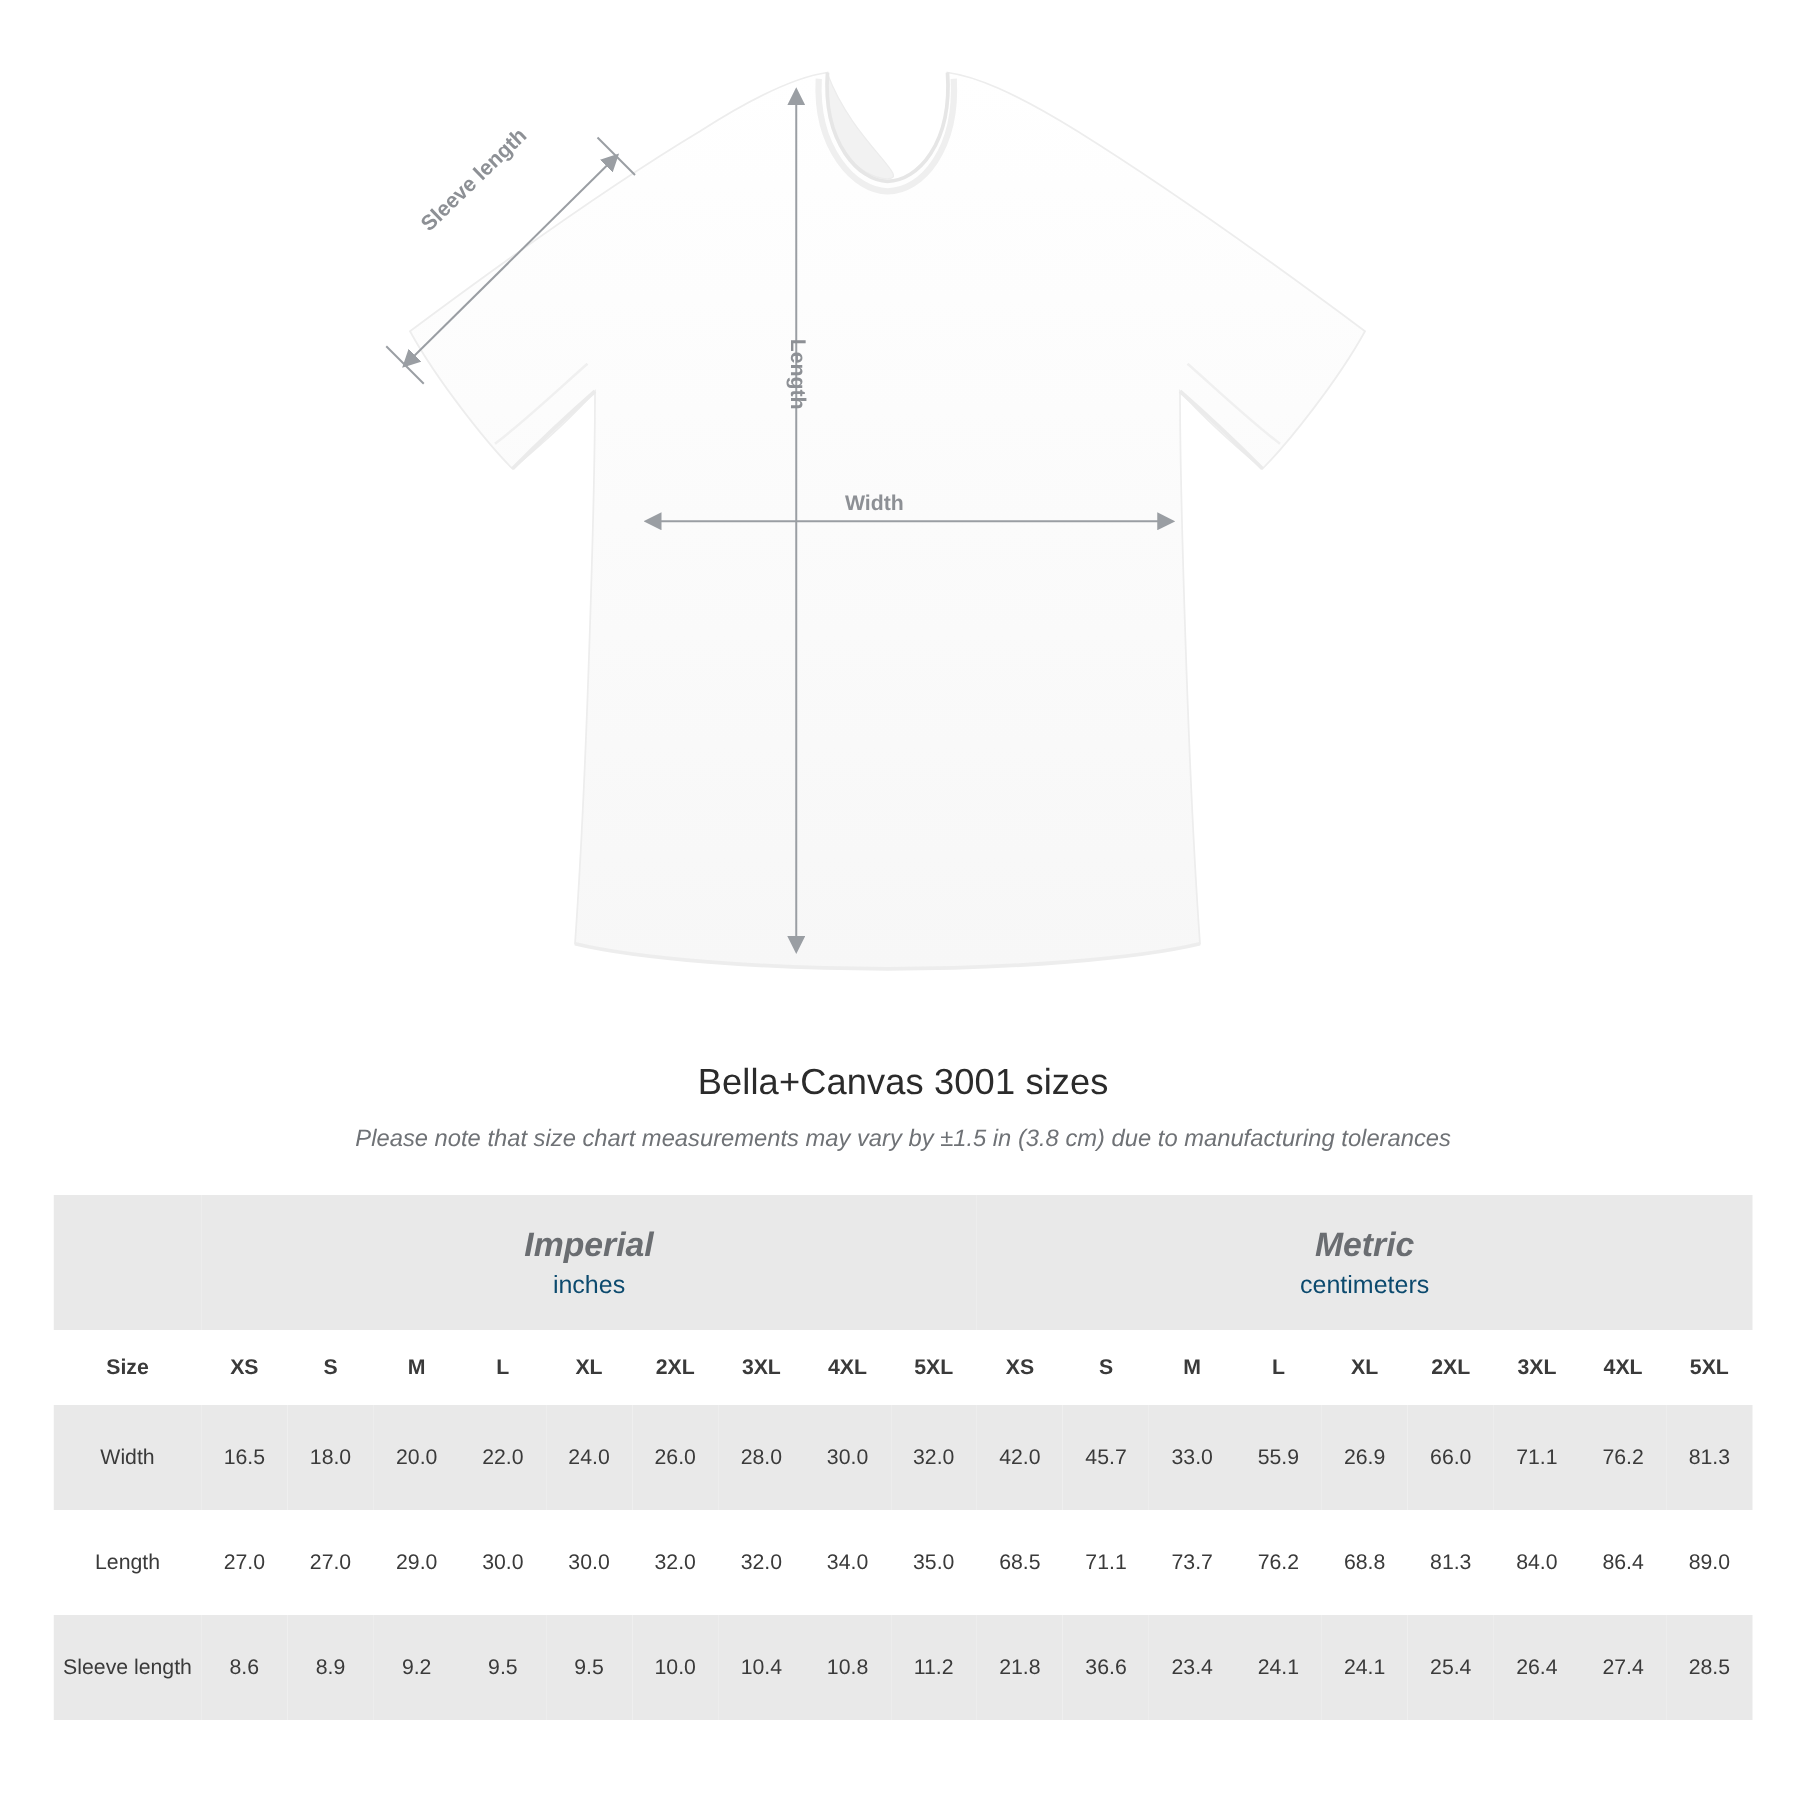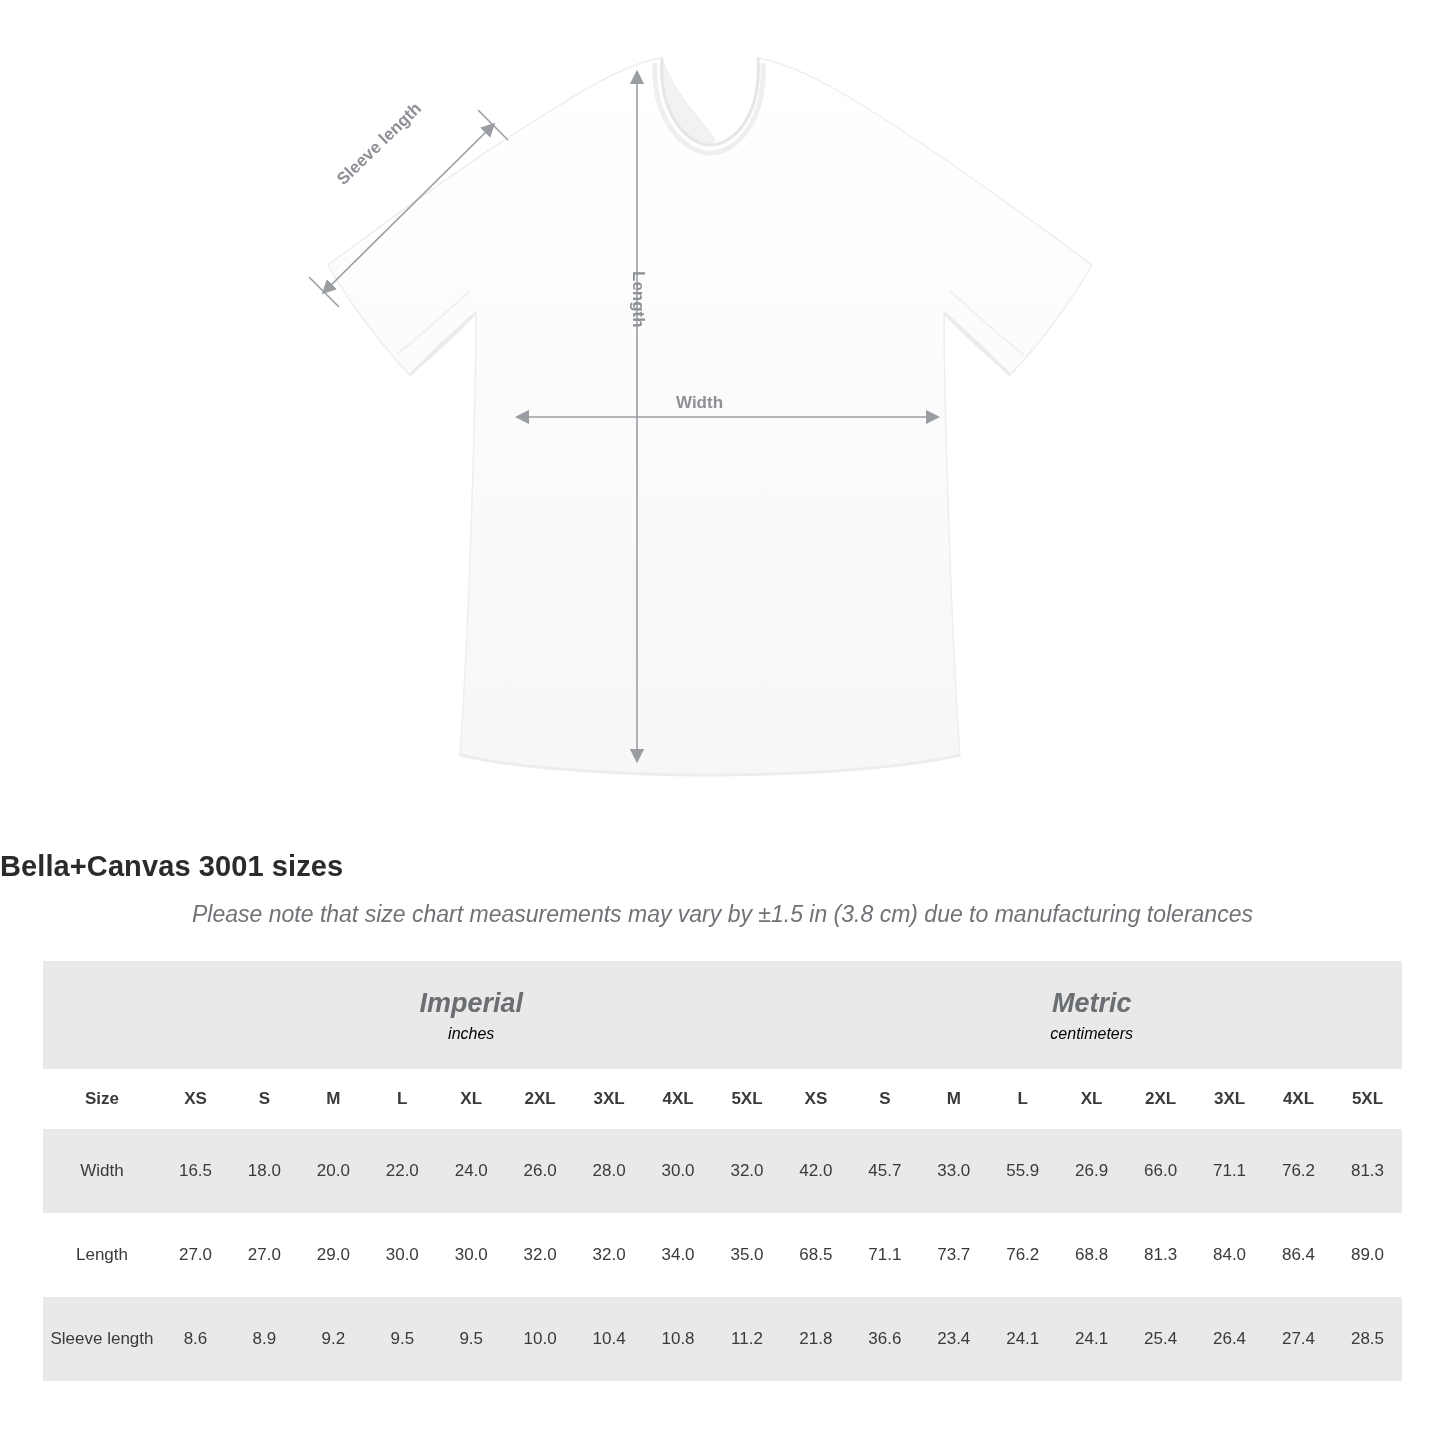--- a/index.html
+++ b/index.html
@@ -58,29 +58,30 @@
     transform: rotate(90deg);
     transform-origin: left top;
   }
   .lbl-width {
     left: 676px;
     top: 393px;
   }
 
   
   .heading {
+    text-align: center;
     font-size: 29px;
-    font-weight: bold;
+    font-weight: normal;
     color: #2b2b2b;
     margin-top: 30px;
     letter-spacing: 0.1px;
   }
   .subheading {
     text-align: center;
-    font-size: 23px;
+    font-size: 19px;
     font-style: italic;
     color: #6f7276;
     margin-top: 18px;
   }
 
   
   .table-wrap {
     margin: 33px 43px 0 43px;
     width: 1359px;
   }
@@ -102,23 +103,22 @@
     background: #e9e9e9;
   }
   .unit-title {
     font-size: 27px;
     font-style: italic;
     font-weight: bold;
     color: #6a6d71;
     line-height: 1.25;
   }
   .unit-sub {
-    font-size: 16px;
-    font-style: italic;
-    color: #000000;
+    font-size: 20px;
+    color: #0c4a6e;
     padding-top: 4px;
   }
   .row-header-cell {
     font-weight: bold;
     font-size: 17px;
     color: #3a3a3a;
   }
   tr.head-row td {
     height: 60px;
     background: #ffffff;

